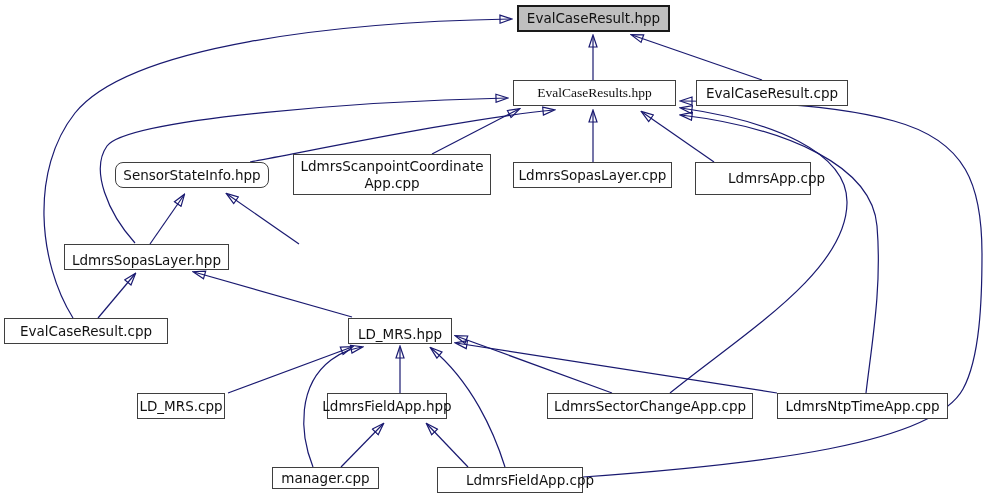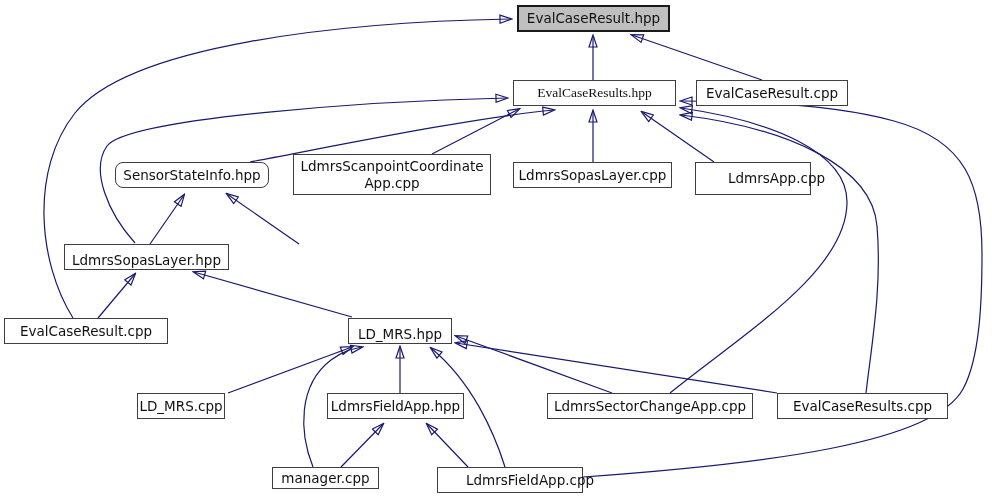--- a/index.html
+++ b/index.html
@@ -76,28 +76,28 @@
   </div>
   <div class="node" style="left:4px;top:318px;width:164px;height:26px;">
     <span class="l">EvalCaseResult.cpp</span>
   </div>
   <div class="node" style="left:348px;top:318px;width:104px;height:26px;justify-content:flex-end;">
     <span class="l">LD_MRS.hpp</span>
   </div>
   <div class="node" style="left:137px;top:393px;width:88px;height:26px;">
     <span class="l">LD_MRS.cpp</span>
   </div>
-  <div class="node" style="left:327px;top:393px;width:137px;height:26px;">
+  <div class="node" style="left:327px;top:393px;width:120px;height:26px;">
     <span class="l">LdmrsFieldApp.hpp</span>
   </div>
   <div class="node" style="left:547px;top:393px;width:206px;height:26px;">
     <span class="l">LdmrsSectorChangeApp.cpp</span>
   </div>
   <div class="node" style="left:777px;top:393px;width:171px;height:26px;">
-    <span class="l">EvalCaseResults.cpp</span>
+    <span class="l">LdmrsNtpTimeApp.cpp</span>
   </div>
   <div class="node" style="left:272px;top:467px;width:107px;height:22px;">
     <span class="l">manager.cpp</span>
   </div>
   <div class="node" style="left:437px;top:467px;width:146px;height:26px;padding-left:40px;">
     <span class="l">LdmrsFieldApp.cpp</span>
   </div>
 
 </div>
 

